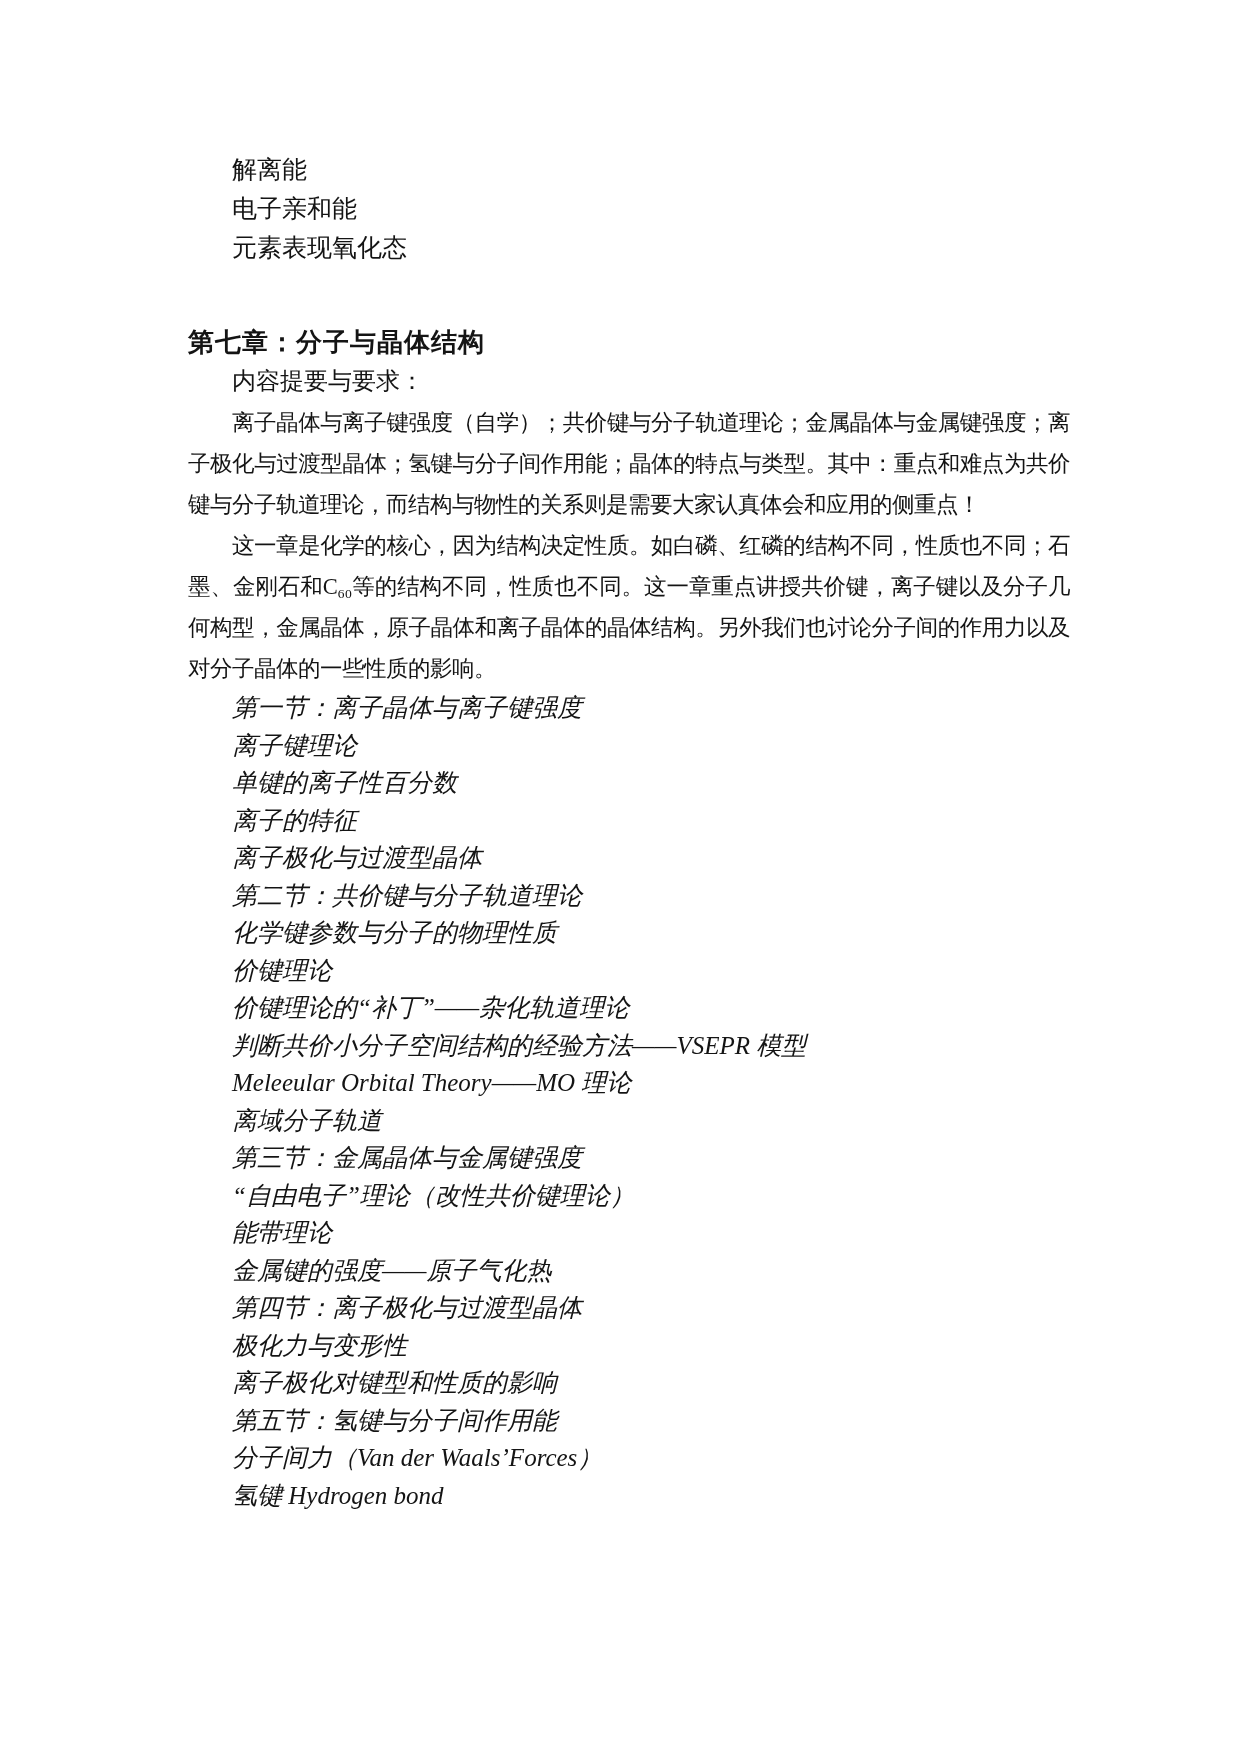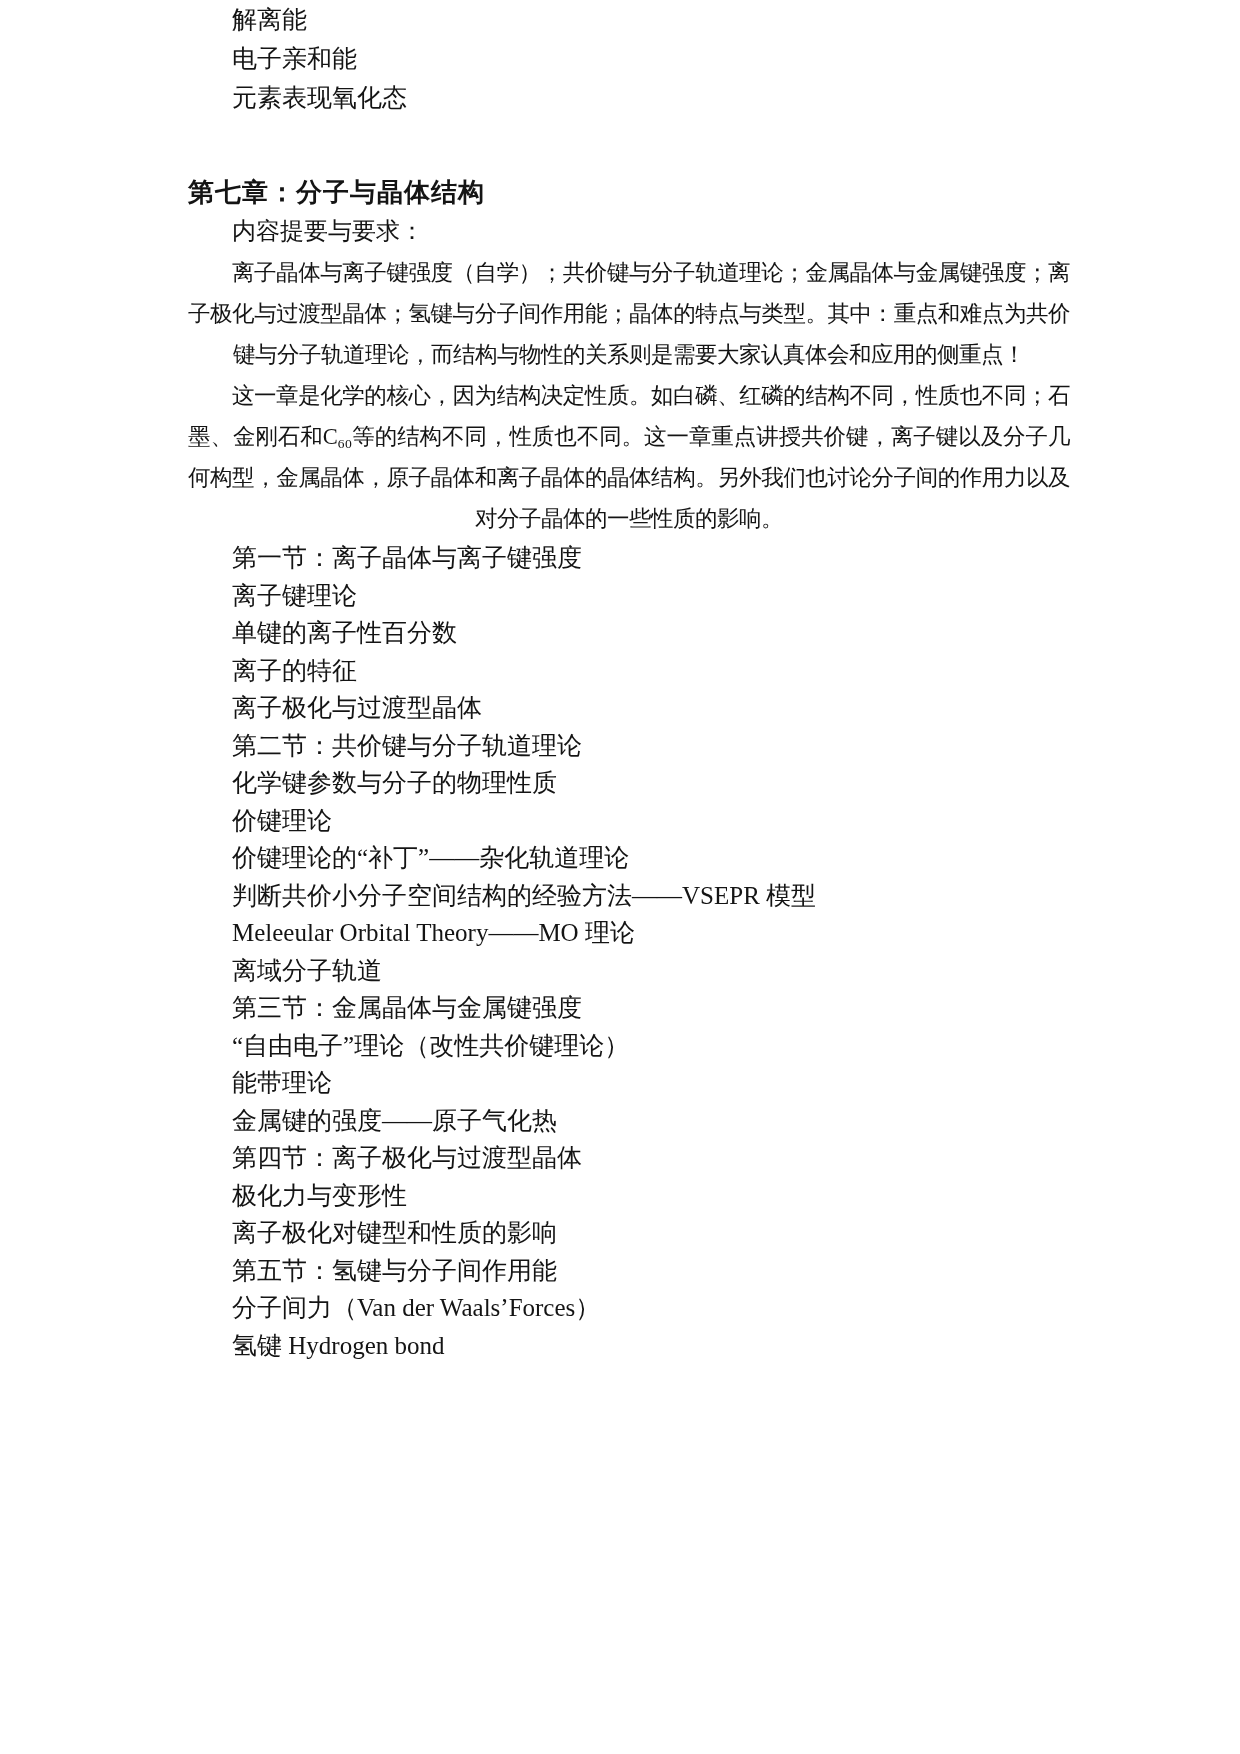--- a/index.html
+++ b/index.html
@@ -16,20 +16,21 @@
     color: #141414;
   }
   .page {
     position: absolute;
     left: 188px;
     top: 0;
     width: 882px;
   }
   
   .prev-list {
+    margin-top: 150px;
     padding-left: 44px;
     font-size: 25px;
     line-height: 39px;
   }
   
   .chapter-heading {
     margin-top: 56px;
     font-family: "Liberation Sans", "DejaVu Sans", sans-serif;
     font-weight: bold;
     font-size: 26px;
@@ -44,34 +45,34 @@
     font-family: Liberation Serif, serif;
   }
   
   .para {
     font-size: 22.5px;
     letter-spacing: -0.5px;
   }
   .para .pline {
     line-height: 41px;
     white-space: nowrap;
-    text-align: center;
   }
   .para .jline {
     text-align: justify;
     text-align-last: justify;
   }
   .para .findent {
     text-indent: 44px;
   }
   
   .outline {
     padding-left: 44px;
     font-size: 25px;
     line-height: 37.5px;
+    font-style: italic;
   }
   .outline .oline, .prev-list .tline {
     white-space: nowrap;
   }
 </style>
 </head>
 <body>
 
 <div class="page">
 

